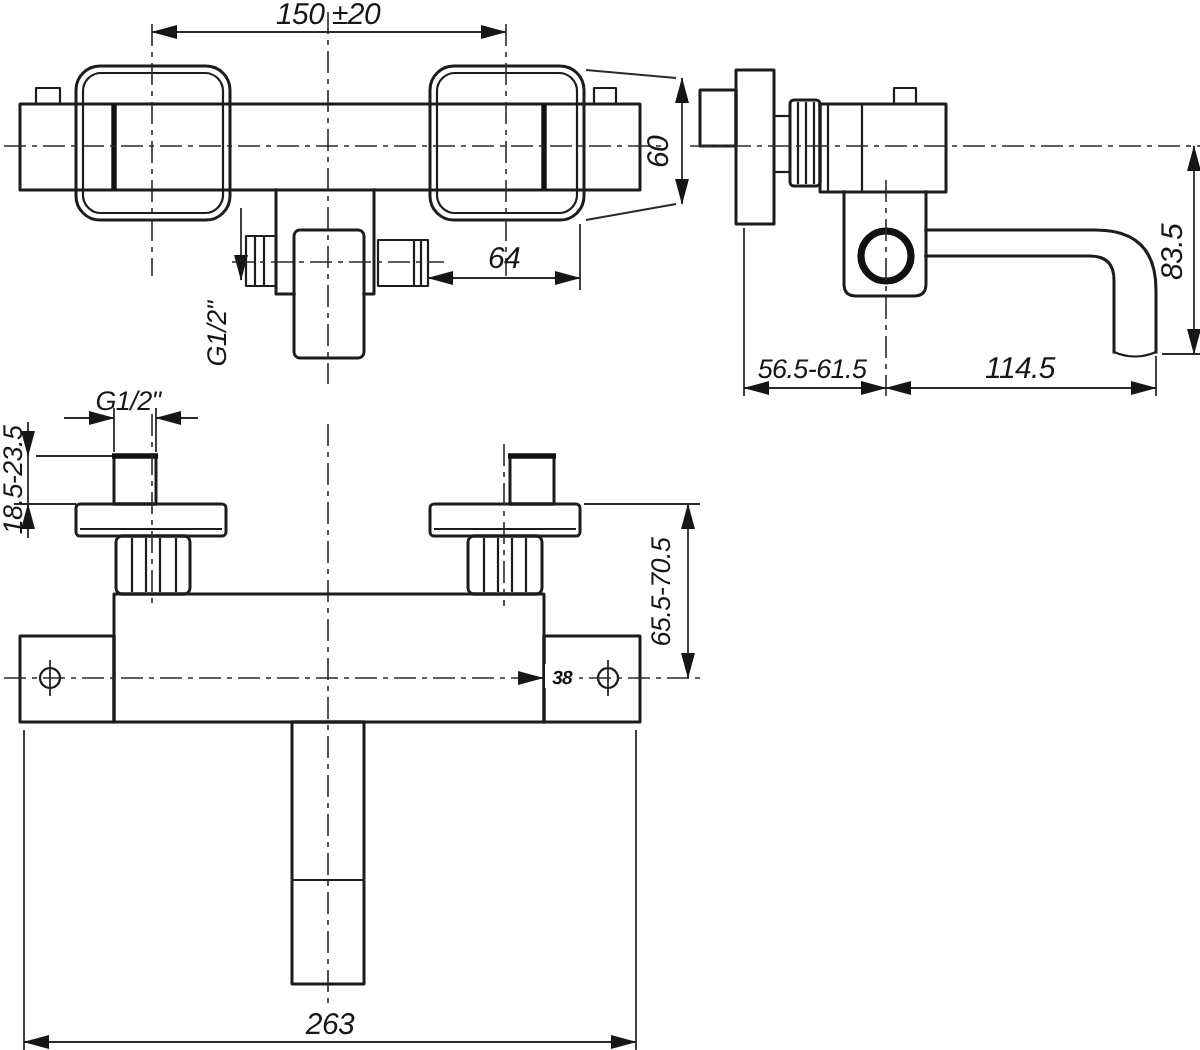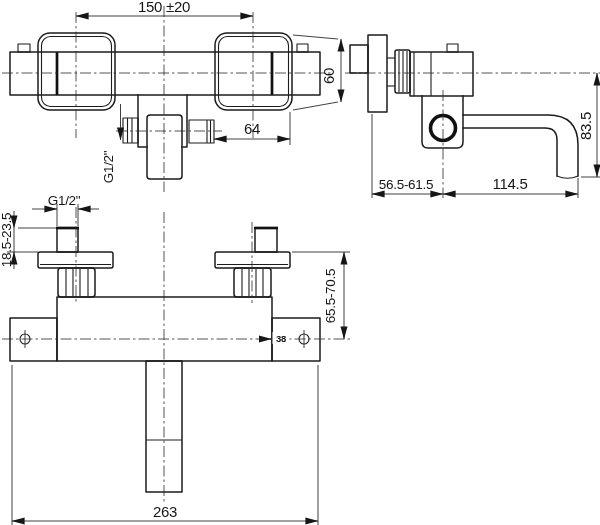--- a/index.html
+++ b/index.html
@@ -1,17 +1,17 @@
 <!DOCTYPE html>
 <html><head>
 <meta charset="utf-8">
 <style>
   html,body{margin:0;padding:0;background:#fff;}
   .stage{position:relative;width:600px;height:525px;background:#ffffff;overflow:hidden;
-         font-family:"Liberation Sans",sans-serif;}
+         font-family:"Liberation Sans",sans-serif;font-style:italic;}
   svg{display:block;}
   .ol{fill:none;stroke:#1c1c1c;stroke-width:1.5;stroke-linejoin:round;stroke-linecap:square;}
   .ol2{fill:none;stroke:#1c1c1c;stroke-width:1.1;stroke-linejoin:round;}
   .bold{fill:none;stroke:#111;stroke-width:2.7;stroke-linecap:butt;}
   .thin{fill:none;stroke:#2a2a2a;stroke-width:0.9;}
   .cl{fill:none;stroke:#2a2a2a;stroke-width:0.8;stroke-dasharray:11 3 2.5 3;}
   .dimt{font-size:15px;fill:#161616;text-anchor:middle;letter-spacing:-0.3px;}
   .dimt-sm{font-size:13.5px;fill:#161616;text-anchor:middle;letter-spacing:-0.3px;}
   .dimt-xs{font-size:9.5px;font-weight:bold;fill:#111;text-anchor:middle;letter-spacing:-0.4px;}
 </style>

